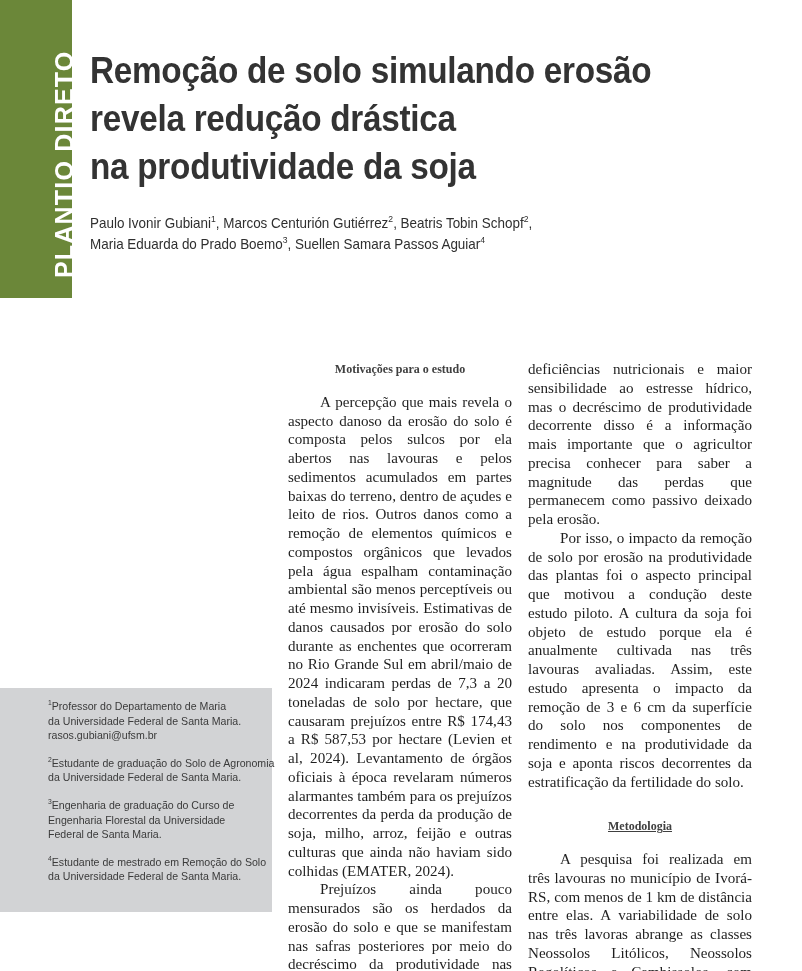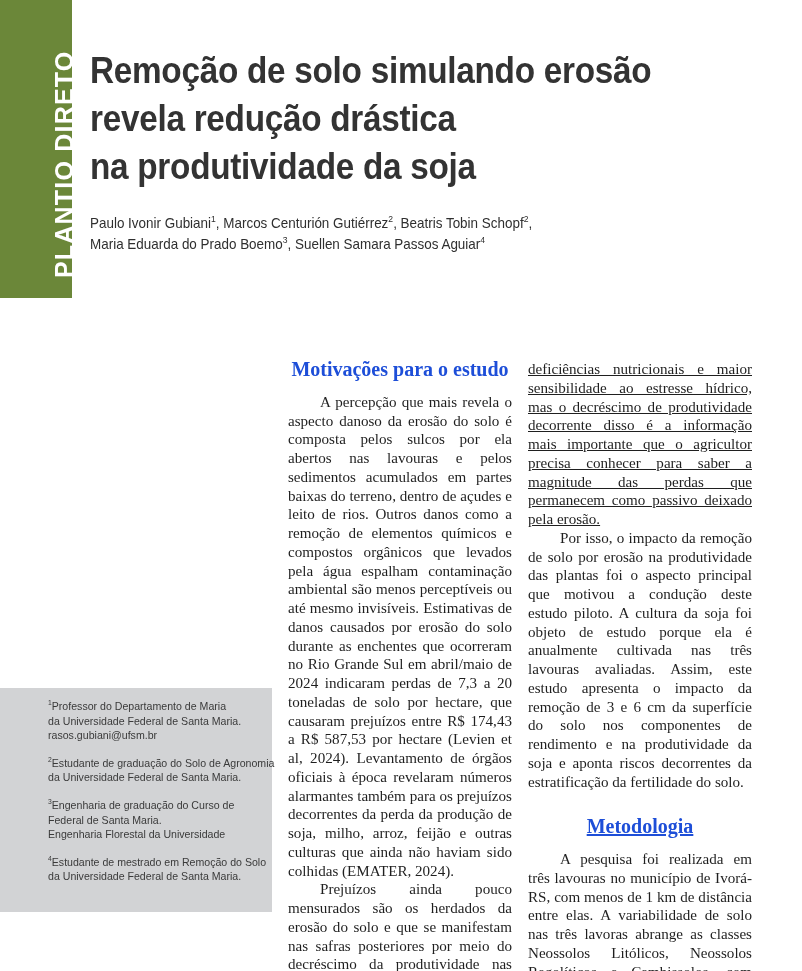--- a/index.html
+++ b/index.html
@@ -111,33 +111,33 @@
     text-align: justify;
     text-justify: inter-word;
     hyphens: manual;
   }
   #column-middle { left: 288px; }
   #column-right  { left: 528px; }
 
   .column-heading {
     text-align: center;
     font-weight: bold;
-    font-size: 20px;
+    font-size: 12px;
     line-height: 18.75px;
     margin: 0 0 14px 0;
-    color: #1d4ed8;
+    color: #404040;
   }
   .column-heading.spaced-above { margin-top: 26px; text-decoration: underline; }
 
   .body-paragraph {
     margin: 0;
     text-indent: 32px;
     text-align: justify;
   }
-  .body-paragraph.no-indent { text-indent: 0; text-decoration: underline; }
+  .body-paragraph.no-indent { text-indent: 0; }
   .body-paragraph:last-child { text-align: justify; }
 </style>
 </head>
 <body>
 
 <div id="section-tab">
   <span id="section-tab-label">PLANTIO DIRETO</span>
 </div>
 
 <h1 id="article-title">
@@ -160,22 +160,22 @@
       <span class="aff-line">rasos.gubiani@ufsm.br</span>
     </p>
 
     <p class="aff-note">
       <span class="aff-line"><sup>2</sup><span>Estudante de graduação do Solo de Agronomia</span></span>
       <span class="aff-line">da Universidade Federal de Santa Maria.</span>
     </p>
 
     <p class="aff-note">
       <span class="aff-line"><sup>3</sup><span>Engenharia de graduação do Curso de</span></span>
+      <span class="aff-line">Engenharia Florestal da Universidade</span>
       <span class="aff-line">Federal de Santa Maria.</span>
-      <span class="aff-line">Engenharia Florestal da Universidade</span>
     </p>
 
     <p class="aff-note">
       <span class="aff-line"><sup>4</sup><span>Estudante de mestrado em Remoção do Solo</span></span>
       <span class="aff-line">da Universidade Federal de Santa Maria.</span>
     </p>
 
   </div>
 </div>
 

